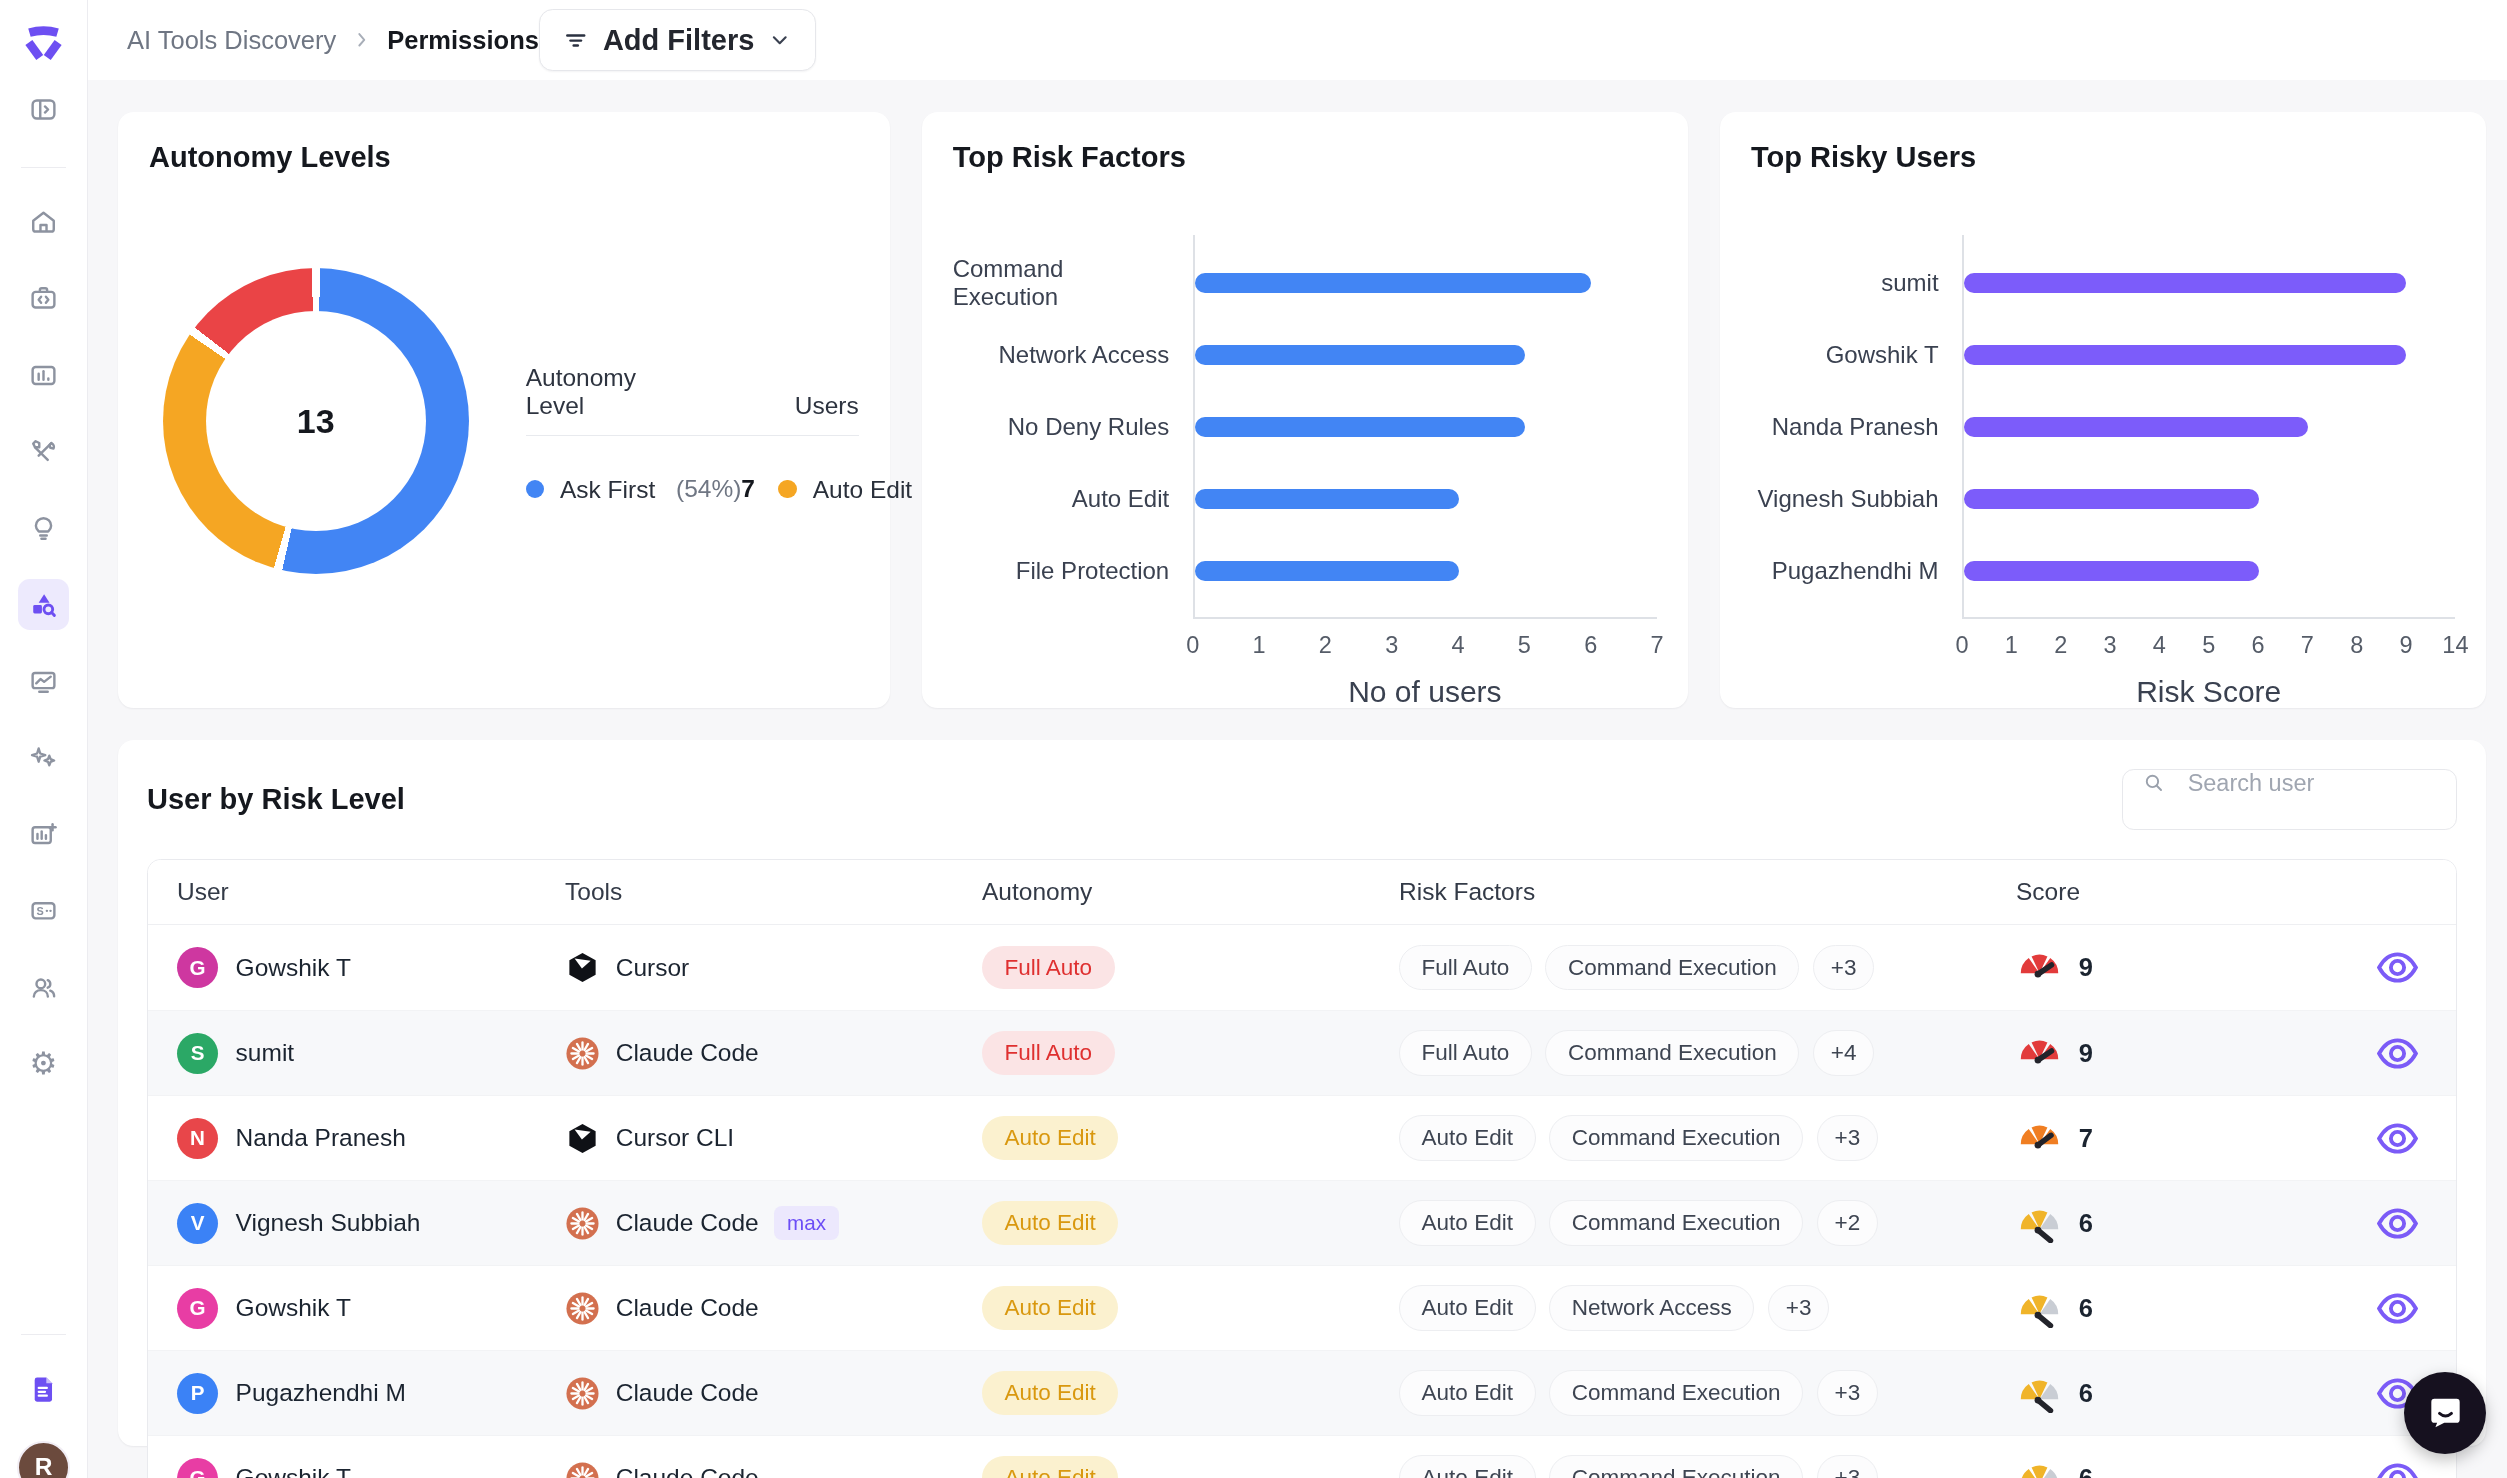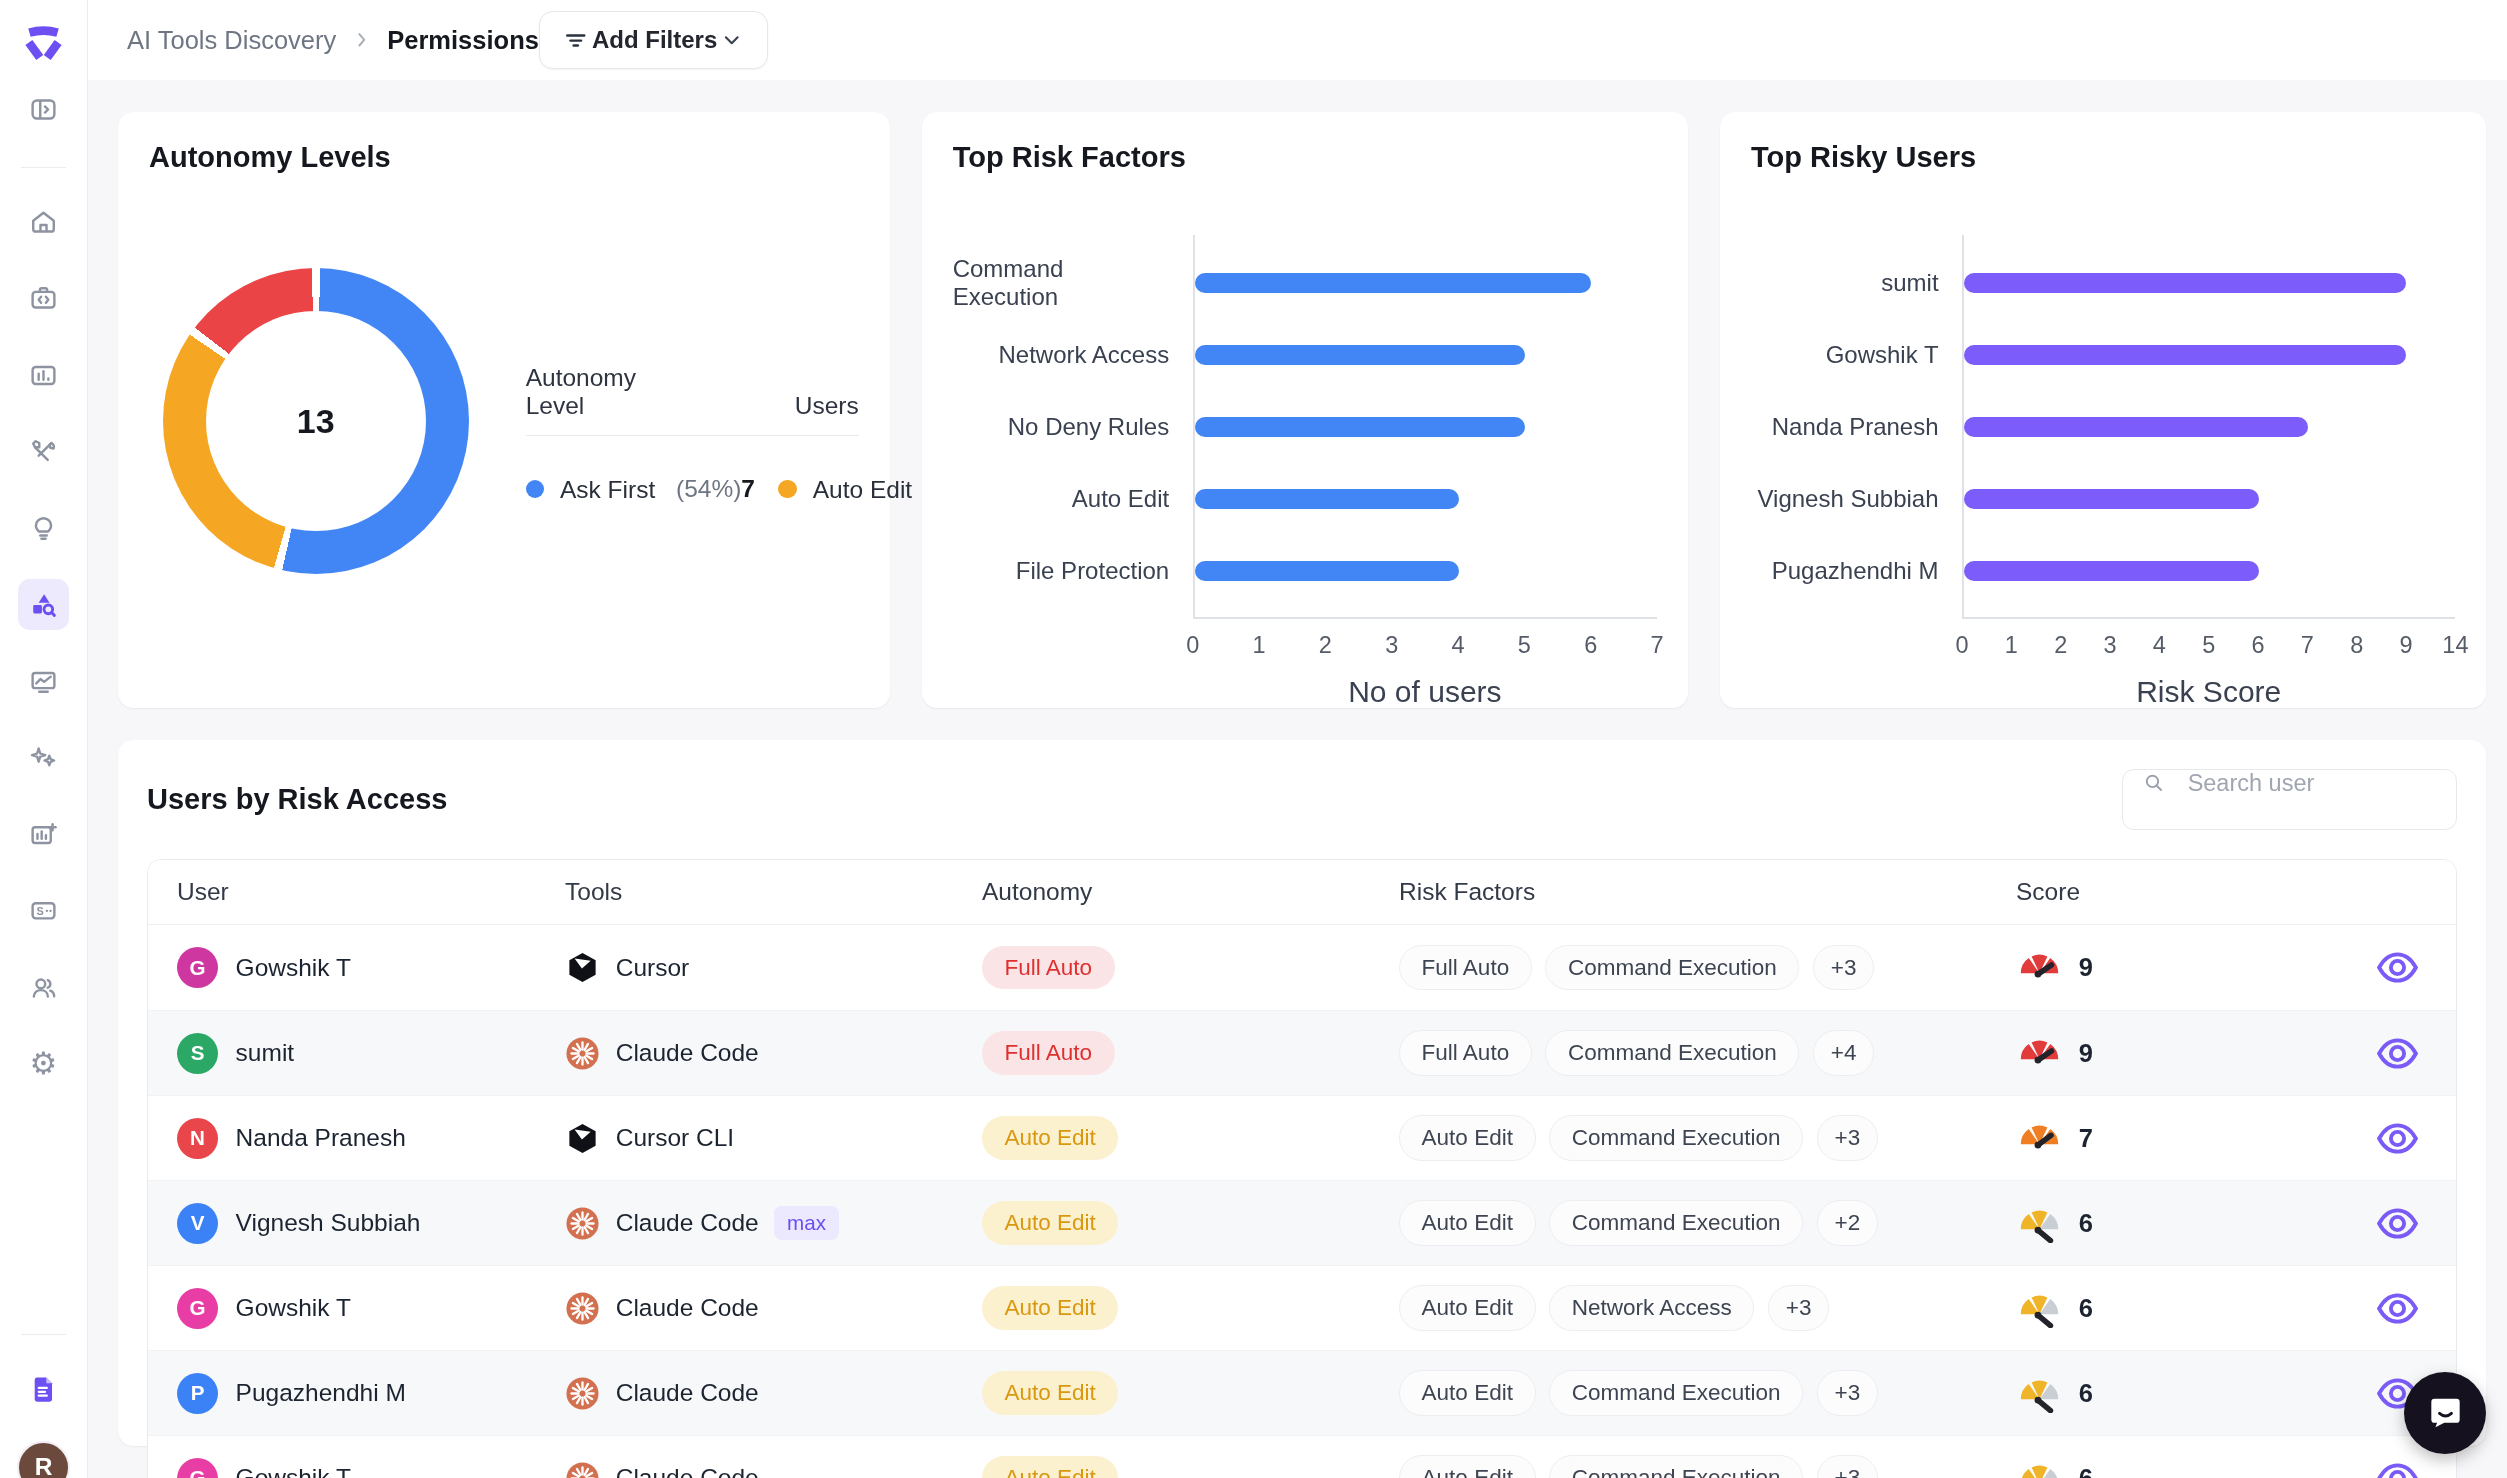--- a/index.html
+++ b/index.html
@@ -23,23 +23,23 @@
     margin-bottom:-15.7px; border:2.9px solid #F1EDF4; }
 
   
   .main { flex:1; display:flex; flex-direction:column; min-width:0; }
   .topbar { height:80px; background:#fff; display:flex; align-items:center;
     padding:0 37px 0 39px; flex-shrink:0; }
   .breadcrumb { display:flex; align-items:center; gap:15.7px; font-size:25.5px; }
   .bc-parent { color:#6F7683; }
   .bc-sep { color:#A8AEB8; display:flex; }
   .bc-current { color:#15181E; font-weight:700; }
-  .btn-filters { display:flex; align-items:center; gap:3px; background:#fff;
+  .btn-filters { display:flex; align-items:center; gap:14px; background:#fff;
     border:1px solid #E6E7EB; border-radius:13.7px; padding:13.7px 23.5px; cursor:pointer;
-    box-shadow:0 1px 2px rgba(16,24,40,.05); font-size:24px; font-weight:700; color:#23262E; }
+    box-shadow:0 1px 2px rgba(16,24,40,.05); font-size:29px; font-weight:700; color:#23262E; }
 
   .content { flex:1; padding:32px 20.6px 0 30px; }
 
   
   .cards-row { display:flex; gap:32px; }
   .card { background:#fff; border-radius:15.7px; box-shadow:0 1px 2px rgba(16,24,40,.06);
     padding:29px 31px; flex:1; height:596px; position:relative; }
   .card-title { font-size:29px; font-weight:700; color:#15181E; }
 
   
@@ -418,21 +418,21 @@
                 <span style="left:100%">14</span>
               </div>
               <div class="hc-xlabel">Risk Score</div>
             </div>
           </div>
         </section>
       </div>
 
       <section class="table-card">
         <div class="table-head-row">
-          <h2 class="card-title">Users by Risk Access</h2>
+          <h2 class="card-title">User by Risk Level</h2>
           <div class="search-box">
             <svg width="25.5" height="25.5" viewBox="0 0 24 24" fill="none" stroke="#9AA1AC" stroke-width="2.1" stroke-linecap="round">
               <circle cx="10.5" cy="10.5" r="6.3"></circle>
                 <line x1="15.3" y1="15.3" x2="20" y2="20"></line>
             </svg>
             <input type="text" placeholder="Search user" style="">
           </div>
         </div>
 
         <div class="utable">

